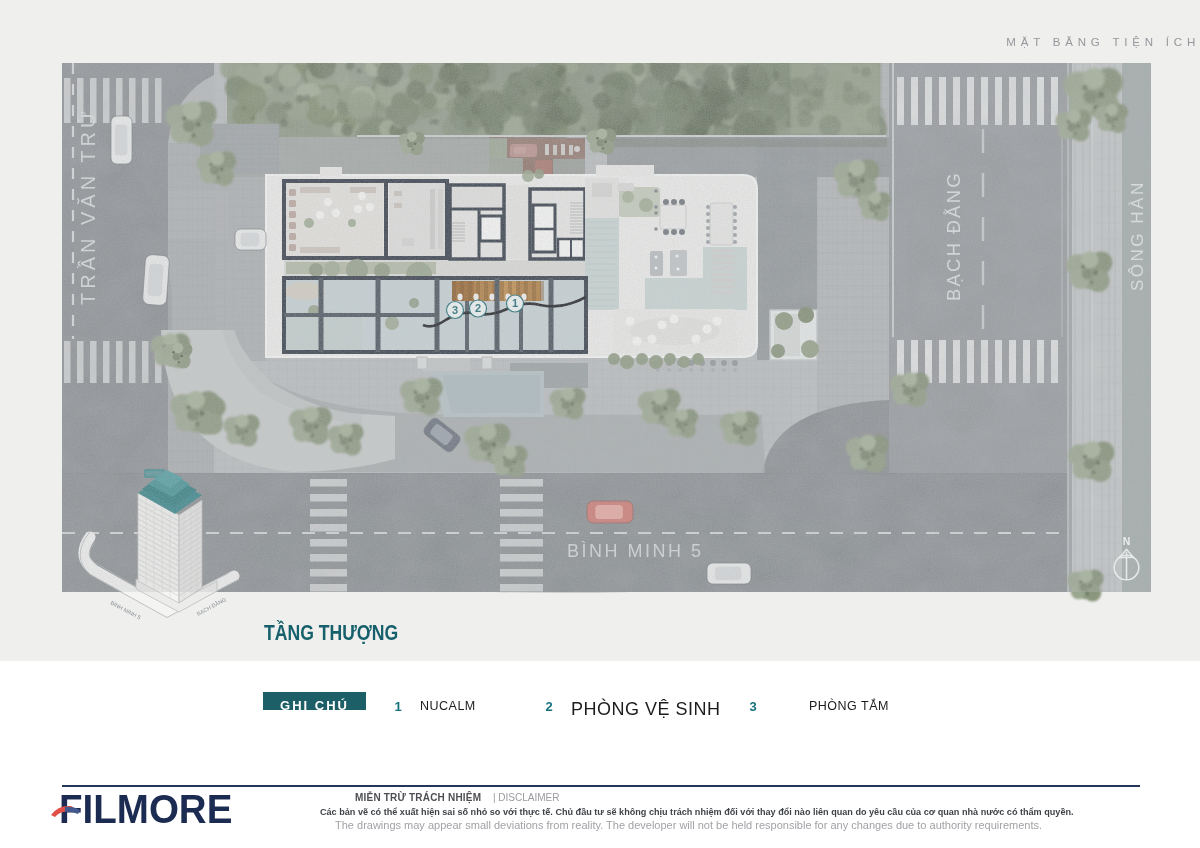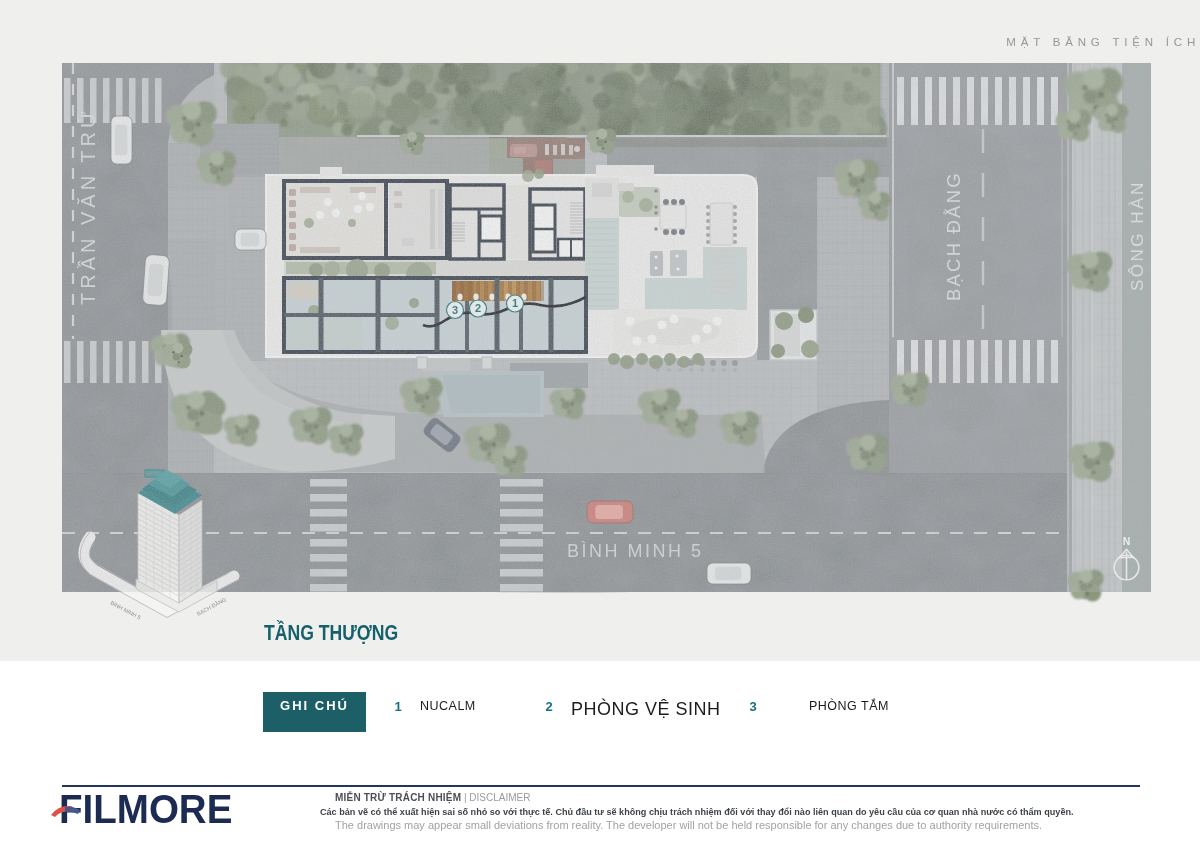--- a/index.html
+++ b/index.html
@@ -1008,21 +1008,21 @@
 
 <text x="0" y="0" transform="translate(48,541) rotate(28)" font-size="5.5" fill="#8f9498" font-family="Liberation Sans,sans-serif">BÌNH MINH 5</text>
 <text x="0" y="0" transform="translate(136,553) rotate(-28)" font-size="5.5" fill="#8f9498" font-family="Liberation Sans,sans-serif">BẠCH ĐẰNG</text>
 
 <rect x="0" y="0" width="1089" height="529" filter="url(#grainf)" opacity="0.4"></rect>
 </svg>
 </div>
 
 <div class="abs" style="left:264px;top:620px;font-size:22px;font-weight:bold;letter-spacing:0px;color:#15606b;transform:scaleX(0.8);transform-origin:left top;">TẦNG THƯỢNG</div>
 
-<div class="abs" style="left:263px;top:692px;width:103px;height:40px;background:#1d5f66;color:#ffffff;font-size:13px;font-weight:bold;letter-spacing:2px;text-align:center;line-height:28px;">GHI CHÚ</div>
+<div class="abs" style="left:263px;top:692px;width:103px;height:18px;background:#1d5f66;color:#ffffff;font-size:13px;font-weight:bold;letter-spacing:2px;text-align:center;line-height:28px;">GHI CHÚ</div>
 
 <div class="abs" style="left:389px;top:699px;width:18px;text-align:center;font-size:13px;font-weight:bold;color:#15727e;">1</div>
 
 <div class="abs" style="left:420px;top:699px;font-size:12.5px;letter-spacing:0.5px;color:#1c1c1e;">NUCALM</div>
 
 <div class="abs" style="left:540px;top:699px;width:18px;text-align:center;font-size:13px;font-weight:bold;color:#15727e;">2</div>
 
 <div class="abs" style="left:571px;top:699px;font-size:18px;letter-spacing:0.5px;color:#1c1c1e;">PHÒNG VỆ SINH</div>
 
 <div class="abs" style="left:744px;top:699px;width:18px;text-align:center;font-size:13px;font-weight:bold;color:#15727e;">3</div>
@@ -1033,17 +1033,17 @@
 
 <div class="abs" style="left:59px;top:786px;font-size:41px;font-weight:bold;letter-spacing:0px;color:#1c2b51;transform:scaleX(0.94);transform-origin:left top;">FILMORE</div>
 
 <div class="abs" style="left:51px;top:804px;width:30px;height:14px;">
 <svg width="30" height="14" viewBox="0 0 30 14" xmlns="http://www.w3.org/2000/svg">
   <path d="M0,11 Q7,1 20,2 L22,3 L23,8 Q10,6 4,13 Z" fill="#e05046"></path>
   <path d="M14,3 Q22,2 29,6 L27,10 Q20,7 14,8 Z" fill="#44598e"></path>
 </svg>
 </div>
 
-<div class="abs" style="left:335px;top:792px;font-size:10px;color:#4e4f54;white-space:nowrap;"><b style="letter-spacing:0.2px;">MIỄN TRỪ TRÁCH NHIỆM</b> <span style="color:#9b9ba0;">| DISCLAIMER</span></div>
+<div class="abs" style="left:335px;top:792px;font-size:10px;color:#4e4f54;white-space:nowrap;"><b style="letter-spacing:0.2px;margin-left:20px;">MIỄN TRỪ TRÁCH NHIỆM</b> <span style="color:#9b9ba0;margin-left:9px;">| DISCLAIMER</span></div>
 
 <div class="abs" style="left:320px;top:807px;font-size:9.1px;color:#3f4348;font-weight:600;white-space:nowrap;">Các bản vẽ có thể xuất hiện sai số nhỏ so với thực tế. Chủ đầu tư sẽ không chịu trách nhiệm đối với thay đổi nào liên quan do yêu cầu của cơ quan nhà nước có thẩm quyền.</div>
 
 <div class="abs" style="left:335px;top:819px;font-size:11px;color:#a2a2a7;white-space:nowrap;">The drawings may appear small deviations from reality. The developer will not be held responsible for any changes due to authority requirements.</div>
 
 </body></html>

